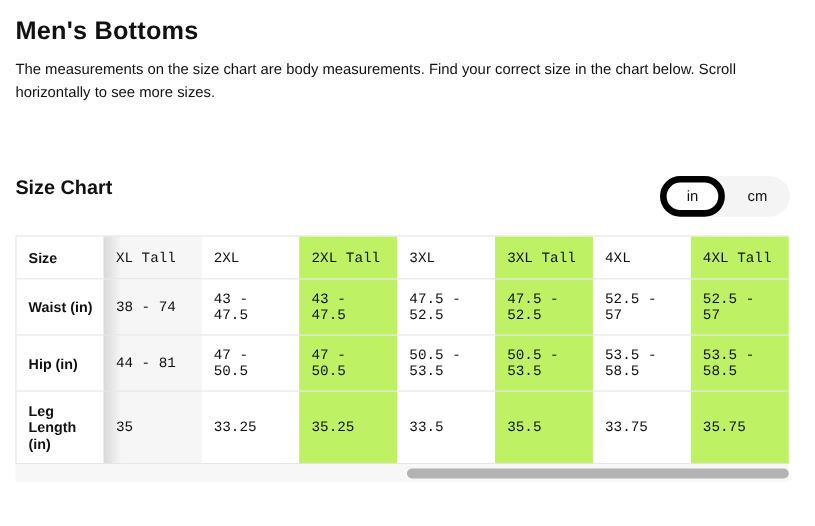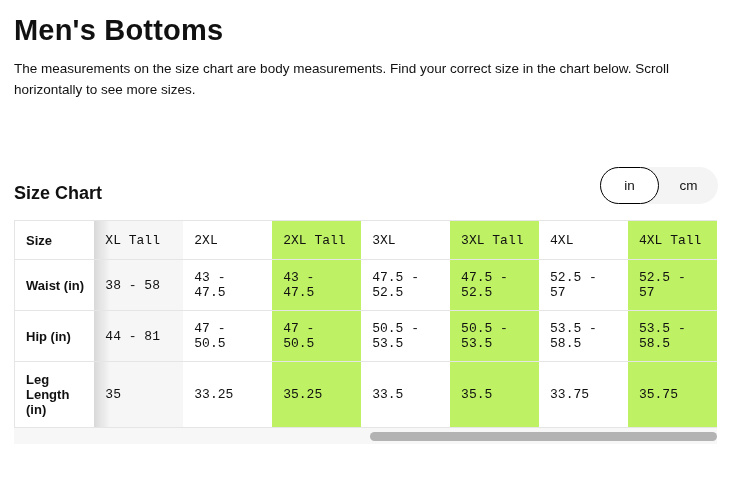--- a/index.html
+++ b/index.html
@@ -4,38 +4,38 @@
 <style>
   * { box-sizing: border-box; margin: 0; padding: 0; }
   html, body { width: 741px; height: 478px; background: #ffffff; overflow: hidden; }
   body {
     font-family: "Liberation Sans", sans-serif;
     color: #111111;
   }
   .page { padding: 14px 14px 0 14px; }
 
   .page-title {
-    font-size: 29px;
+    font-size: 23px;
     font-weight: 700;
     letter-spacing: 0.2px;
     color: #111;
   }
   .description {
     margin-top: 12px;
     font-size: 13.5px;
     line-height: 20.5px;
     color: #111;
     max-width: 716px;
   }
 
   .section-row {
     margin-top: 66px;
     margin-bottom: 16px;
     display: flex;
-    align-items: flex-end;
+    align-items: flex-start;
     justify-content: space-between;
     height: 38px;
   }
   .section-title {
     font-size: 18px;
     font-weight: 700;
     color: #111;
   }
 
   
@@ -53,21 +53,21 @@
     display: flex;
     align-items: center;
     justify-content: center;
     font-size: 13.5px;
     color: #111;
     cursor: pointer;
     border-radius: 19px;
   }
   .unit-option.selected {
     background: #ffffff;
-    border: 1px solid #000000;
+    border: 6px solid #000000;
   }
 
   
   .size-table {
     border-collapse: collapse;
     table-layout: fixed;
     width: 703px;
     border-left: 1px solid #e5e5e5;
     font-size: 13px;
   }
@@ -138,21 +138,21 @@
           <th class="data-col shade">2XL Tall</th>
           <th class="data-col">3XL</th>
           <th class="data-col shade">3XL Tall</th>
           <th class="data-col">4XL</th>
           <th class="data-col shade">4XL Tall</th>
         </tr>
     </thead>
     <tbody>
         <tr>
           <td class="label-col">Waist (in)</td>
-          <td class="data-col shade first-data">38 - 58</td>
+          <td class="data-col shade first-data">38 - 74</td>
           <td class="data-col">43 - 47.5</td>
           <td class="data-col shade">43 - 47.5</td>
           <td class="data-col">47.5 - 52.5</td>
           <td class="data-col shade">47.5 - 52.5</td>
           <td class="data-col">52.5 - 57</td>
           <td class="data-col shade">52.5 - 57</td>
         </tr>
         <tr>
           <td class="label-col">Hip (in)</td>
           <td class="data-col shade first-data">44 - 81</td>

